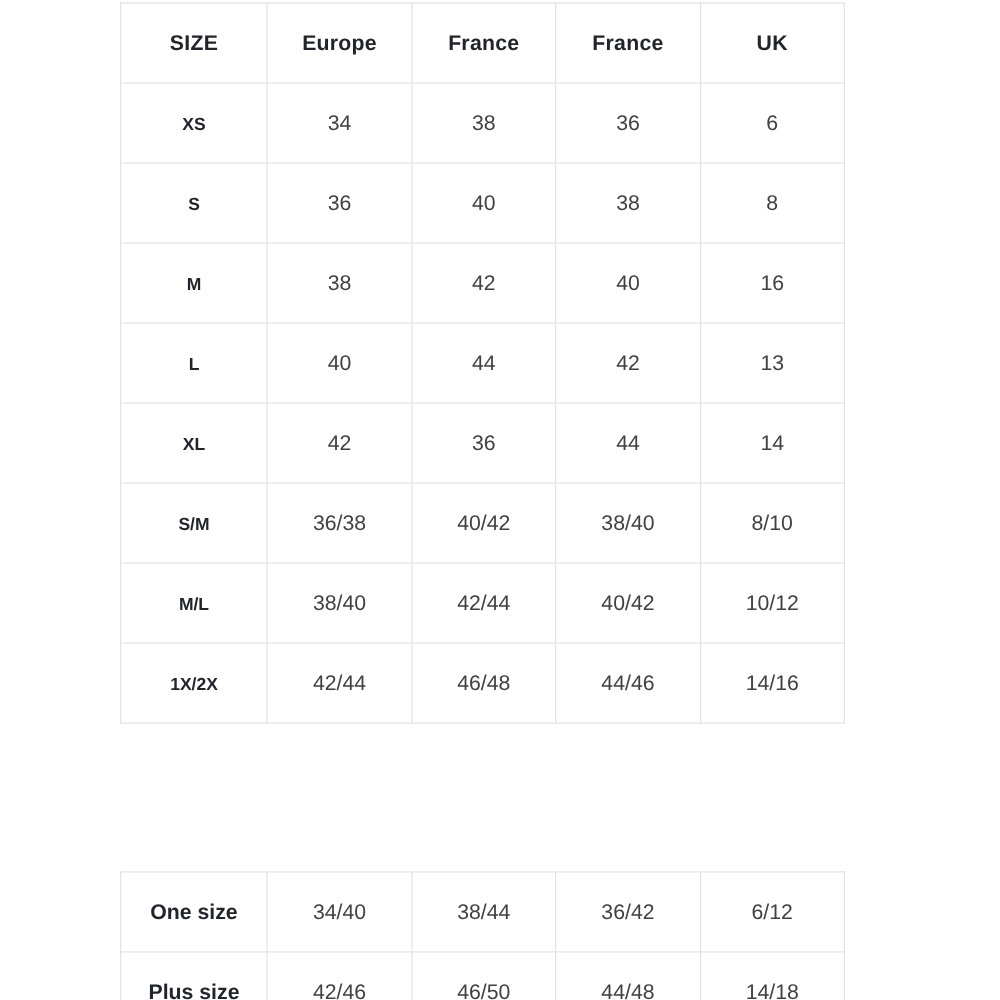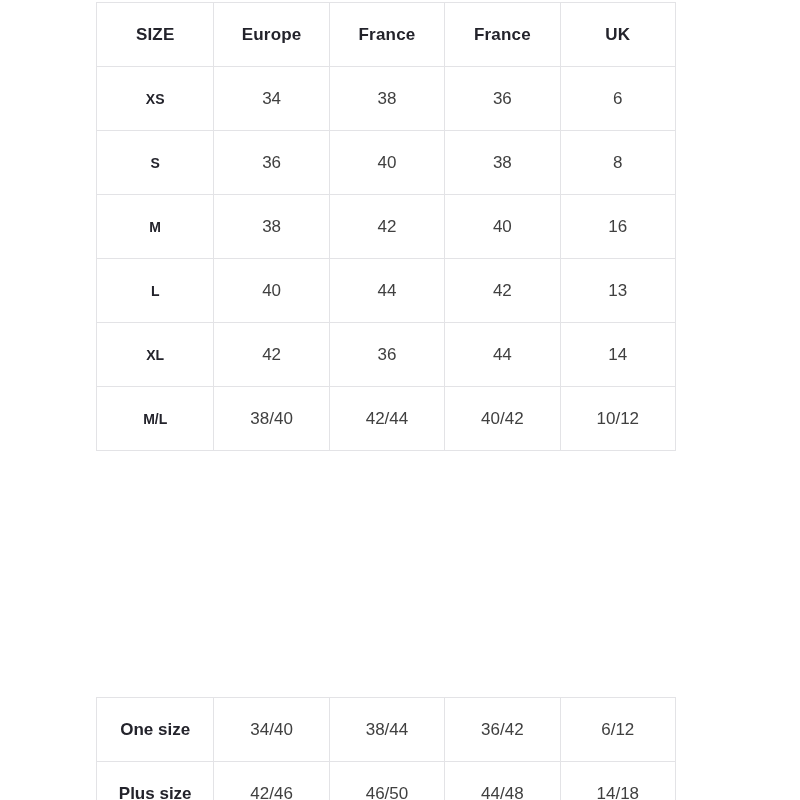--- a/index.html
+++ b/index.html
@@ -121,25 +121,39 @@
           <td>13</td>
         </tr>
         <tr>
           <td class="row-label">XL</td>
           <td>42</td>
           <td>36</td>
           <td>44</td>
           <td>14</td>
         </tr>
         <tr>
+          <td class="row-label">S/M</td>
+          <td>36/38</td>
+          <td>40/42</td>
+          <td>38/40</td>
+          <td>8/10</td>
+        </tr>
+        <tr>
           <td class="row-label">M/L</td>
           <td>38/40</td>
           <td>42/44</td>
           <td>40/42</td>
           <td>10/12</td>
+        </tr>
+        <tr>
+          <td class="row-label">1X/2X</td>
+          <td>42/44</td>
+          <td>46/48</td>
+          <td>44/46</td>
+          <td>14/16</td>
         </tr>
       </tbody>
     </table>
   </div>
 
   <div class="table-wrap" id="secondary-table-wrap">
     <table class="size-table" id="secondary-table">
       <colgroup>
         <col class="c-label">
         <col class="c-val">

